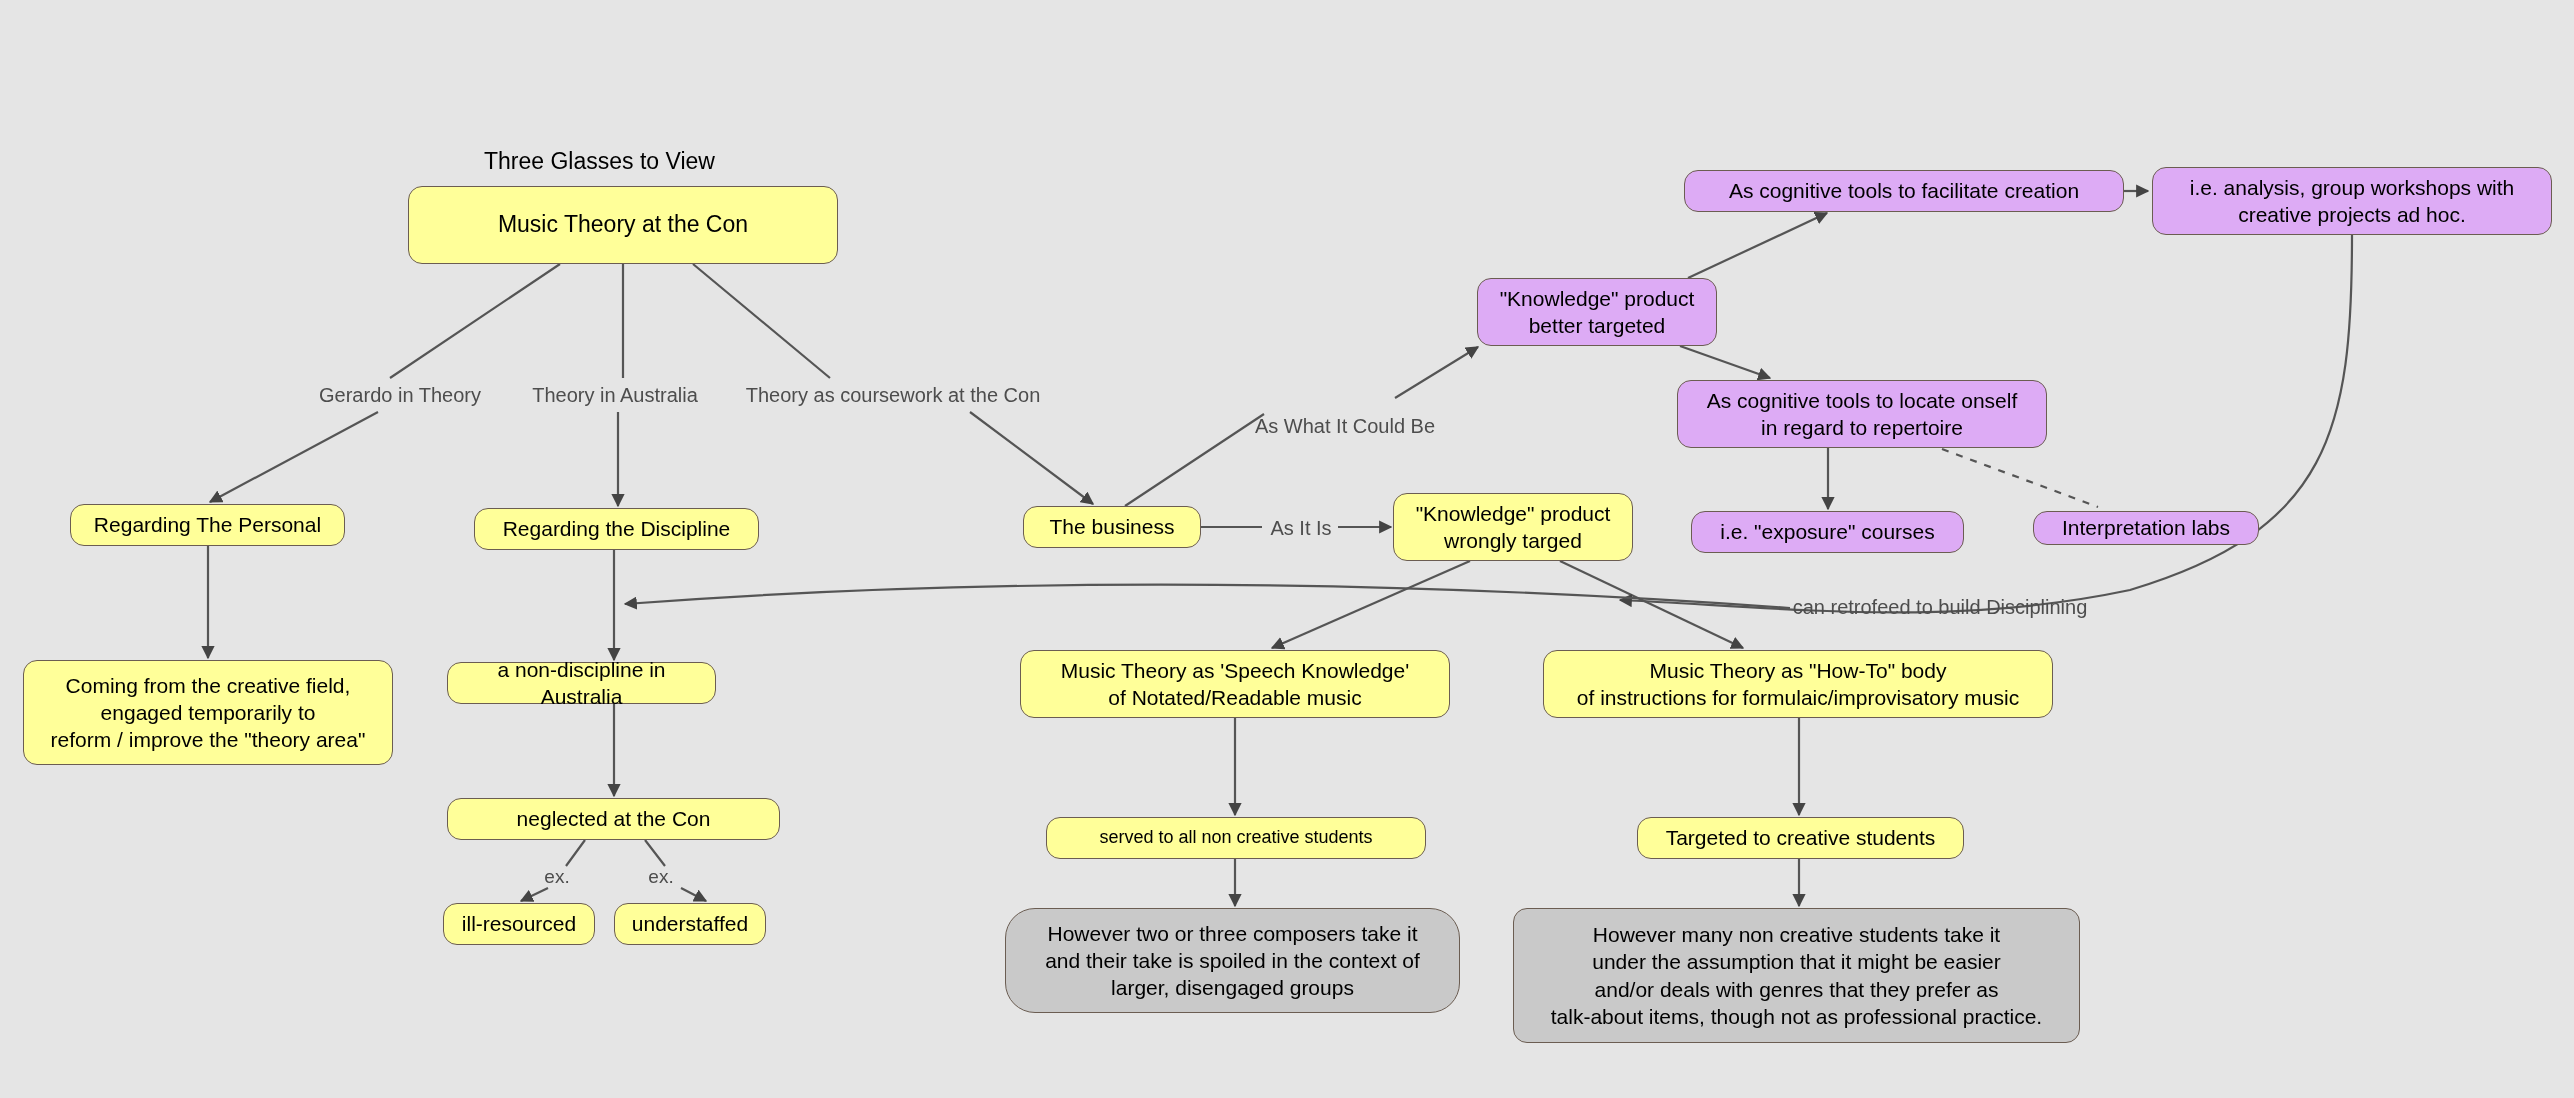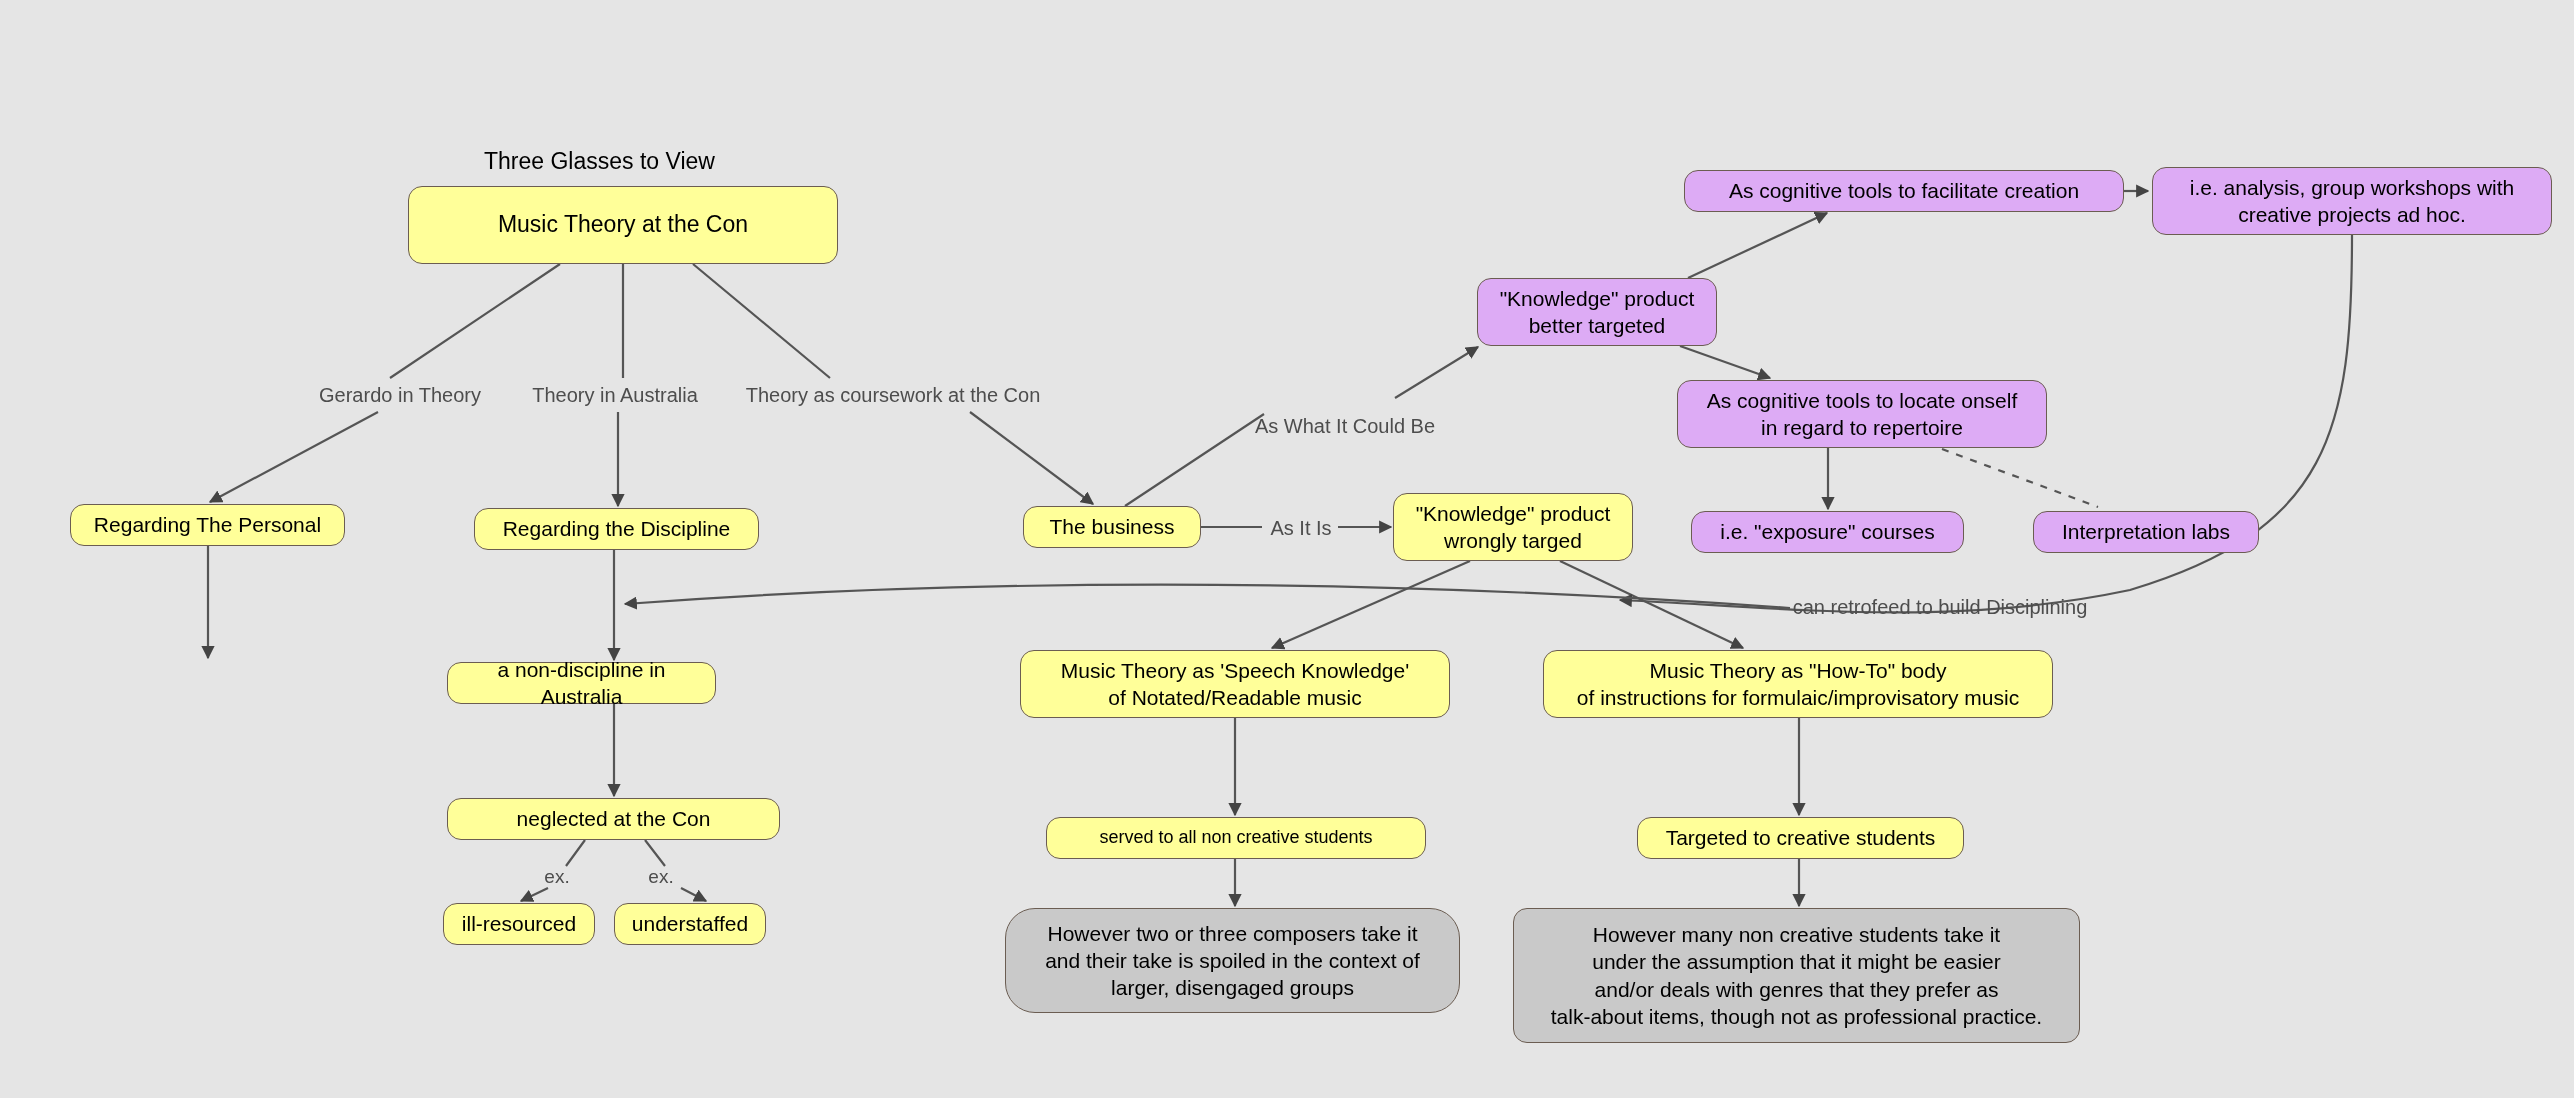--- a/index.html
+++ b/index.html
@@ -118,35 +118,38 @@
       <path d="M 1790 608 C 1400 580 1000 576 625 604"></path>
     </g>
   </svg>
 
   <div class="map-title" style="left:484px; top:148px; font-size:23px;">Three Glasses to View</div>
 
   <div class="node yellow" style="left:408px;  top:186px; width:430px; height:78px;  font-size:23px;">Music Theory at the Con</div>
   <div class="node yellow" style="left:70px;   top:504px; width:275px; height:42px;  font-size:21px;">Regarding The Personal</div>
   <div class="node yellow" style="left:474px;  top:508px; width:285px; height:42px;  font-size:21px;">Regarding the Discipline</div>
   <div class="node yellow" style="left:1023px; top:506px; width:178px; height:42px;  font-size:21px;">The business</div>
+  <div class="node yellow" style="left:23px;   top:660px; width:370px; height:105px; font-size:21px;">Coming from the creative field,
+engaged temporarily to
+reform / improve the "theory area"</div>
   <div class="node yellow" style="left:447px;  top:662px; width:269px; height:42px;  font-size:21px;">a non-discipline in Australia</div>
   <div class="node yellow" style="left:447px;  top:798px; width:333px; height:42px;  font-size:21px;">neglected at the Con</div>
   <div class="node yellow" style="left:443px;  top:903px; width:152px; height:42px;  font-size:21px;">ill-resourced</div>
   <div class="node yellow" style="left:614px;  top:903px; width:152px; height:42px;  font-size:21px;">understaffed</div>
   <div class="node yellow" style="left:1393px; top:493px; width:240px; height:68px; font-size:21px;">"Knowledge" product
 wrongly targed</div>
   <div class="node purple" style="left:1477px; top:278px; width:240px; height:68px; font-size:21px;">"Knowledge" product
 better targeted</div>
   <div class="node purple" style="left:1684px; top:170px; width:440px; height:42px; font-size:21px;">As cognitive tools to facilitate creation</div>
   <div class="node purple" style="left:2152px; top:167px; width:400px; height:68px; font-size:21px;">i.e. analysis, group workshops with
 creative projects ad hoc.</div>
   <div class="node purple" style="left:1677px; top:380px; width:370px; height:68px; font-size:21px;">As cognitive tools to locate onself
 in regard to repertoire</div>
   <div class="node purple" style="left:1691px; top:511px; width:273px; height:42px; font-size:21px;">i.e. "exposure" courses</div>
-  <div class="node purple" style="left:2033px; top:511px; width:226px; height:42px; font-size:21px;">Interpretation labs</div>
+  <div class="node purple" style="left:2033px; top:511px; width:226px; height:34px; font-size:21px;">Interpretation labs</div>
   <div class="node yellow" style="left:1020px; top:650px; width:430px; height:68px; font-size:21px;">Music Theory as 'Speech Knowledge'
 of Notated/Readable music</div>
   <div class="node yellow" style="left:1543px; top:650px; width:510px; height:68px; font-size:21px;">Music Theory as "How-To" body
 of instructions for formulaic/improvisatory music</div>
   <div class="node yellow" style="left:1046px; top:817px; width:380px; height:42px; font-size:18px;">served to all non creative students</div>
   <div class="node yellow" style="left:1637px; top:817px; width:327px; height:42px; font-size:21px;">Targeted to creative students</div>
   <div class="node grey" style="left:1005px; top:908px; width:455px; height:105px; font-size:21px;border-radius:30px;">However two or three composers take it
 and their take is spoiled in the context of
 larger, disengaged groups</div>
   <div class="node grey" style="left:1513px; top:908px; width:567px; height:135px; font-size:21px;">However many non creative students take it

